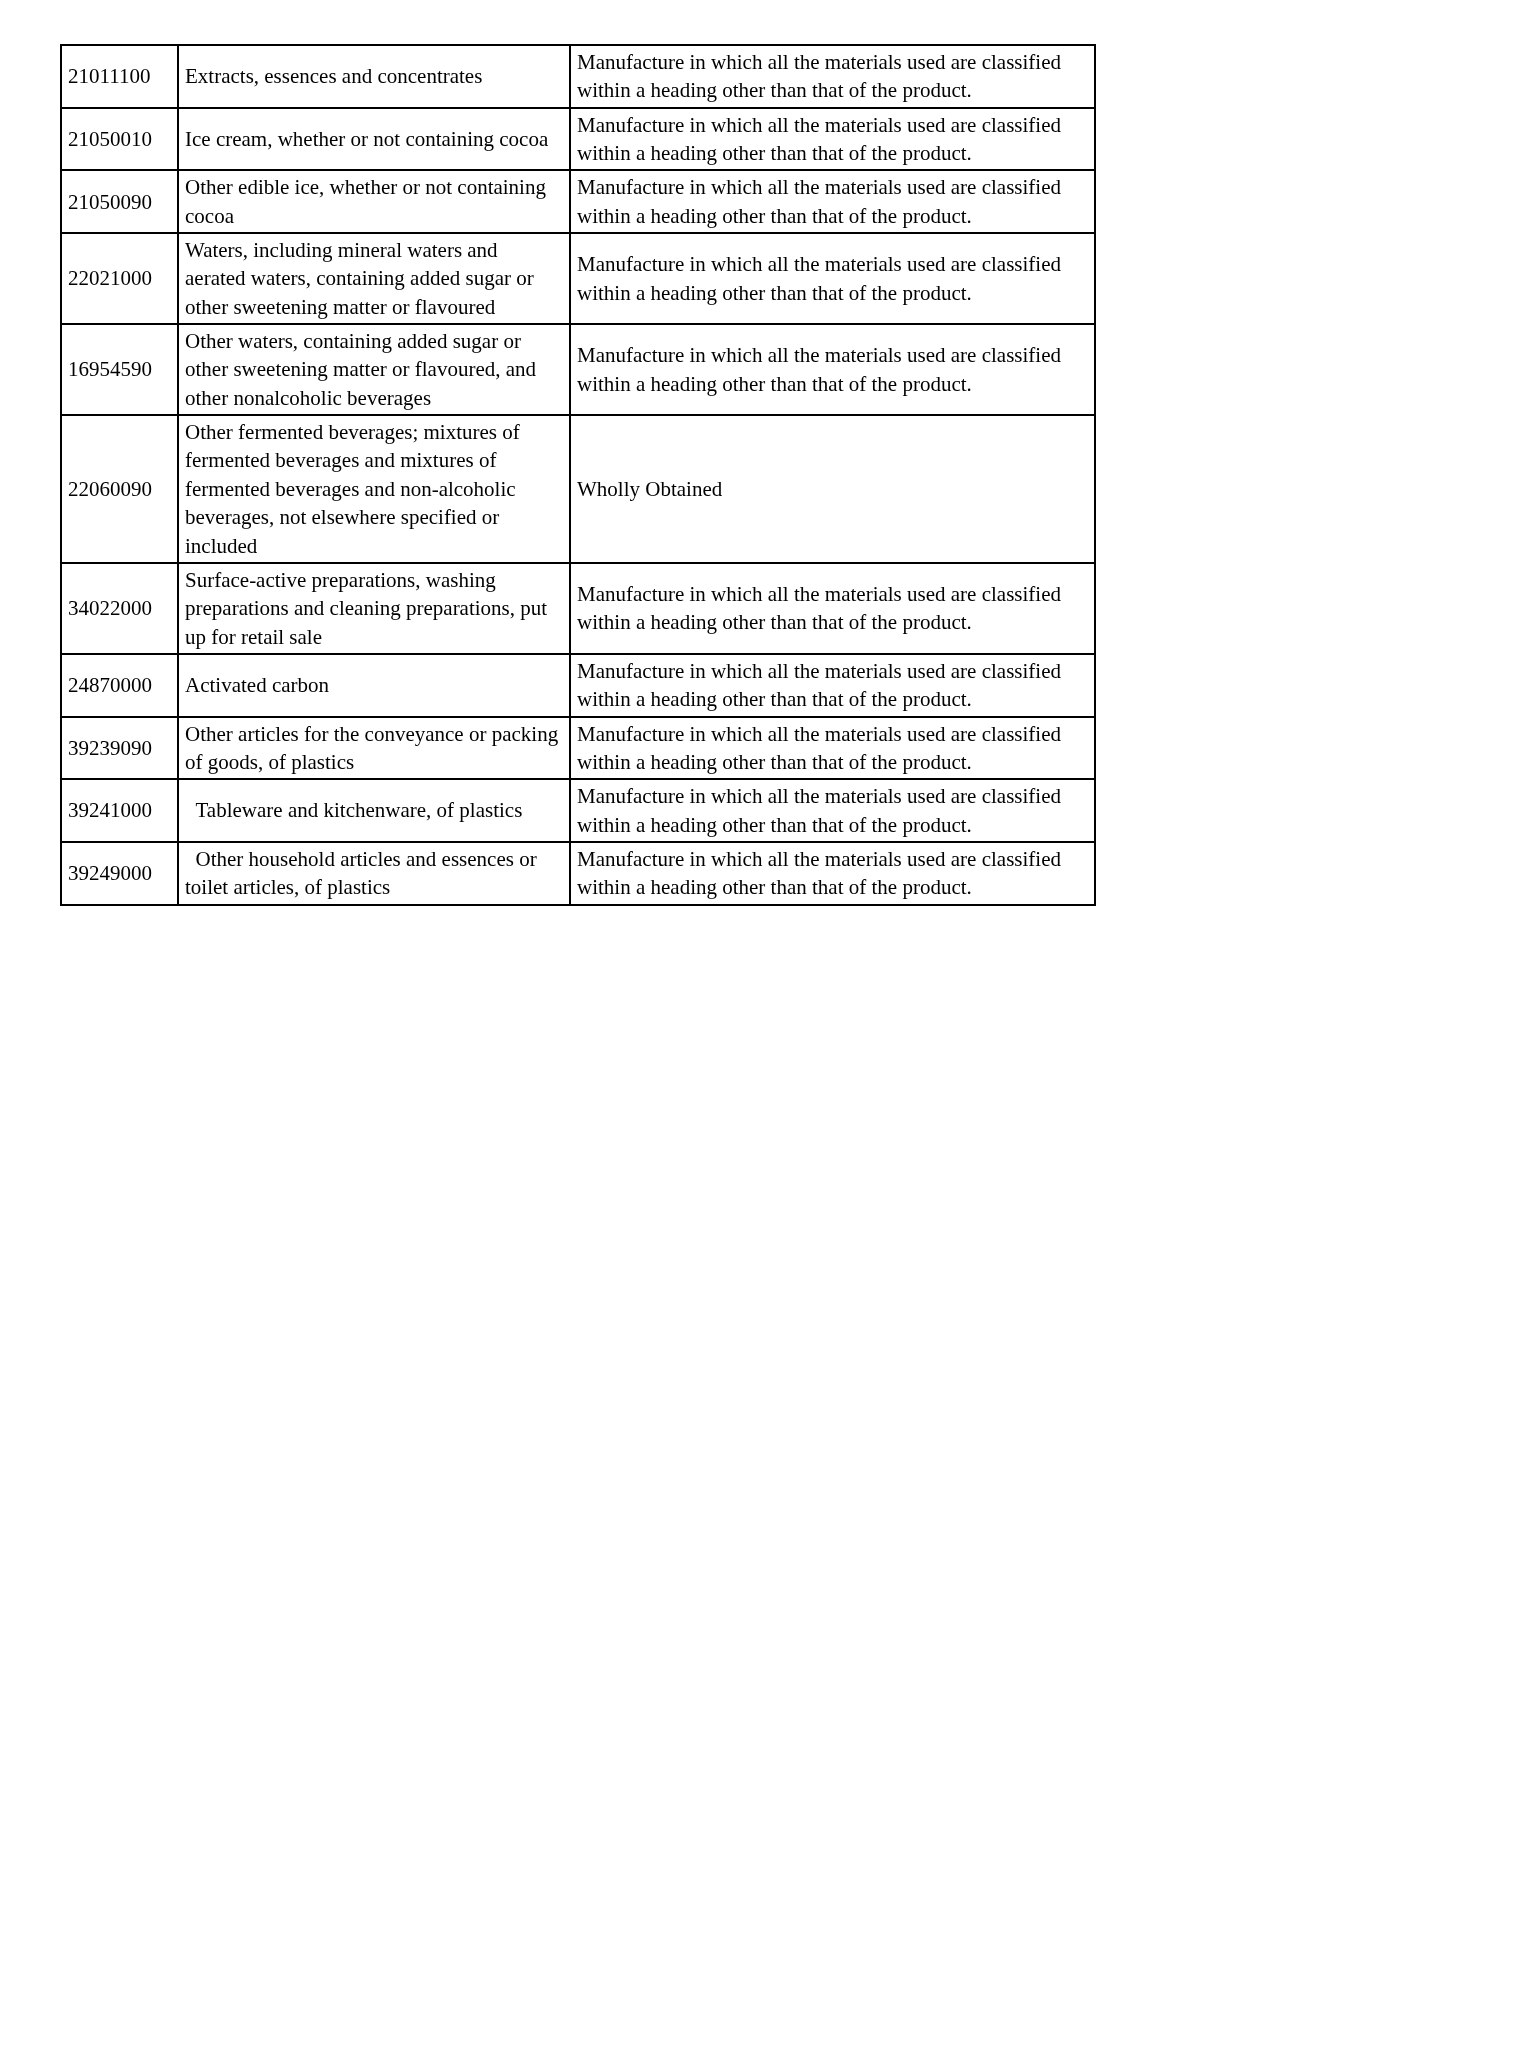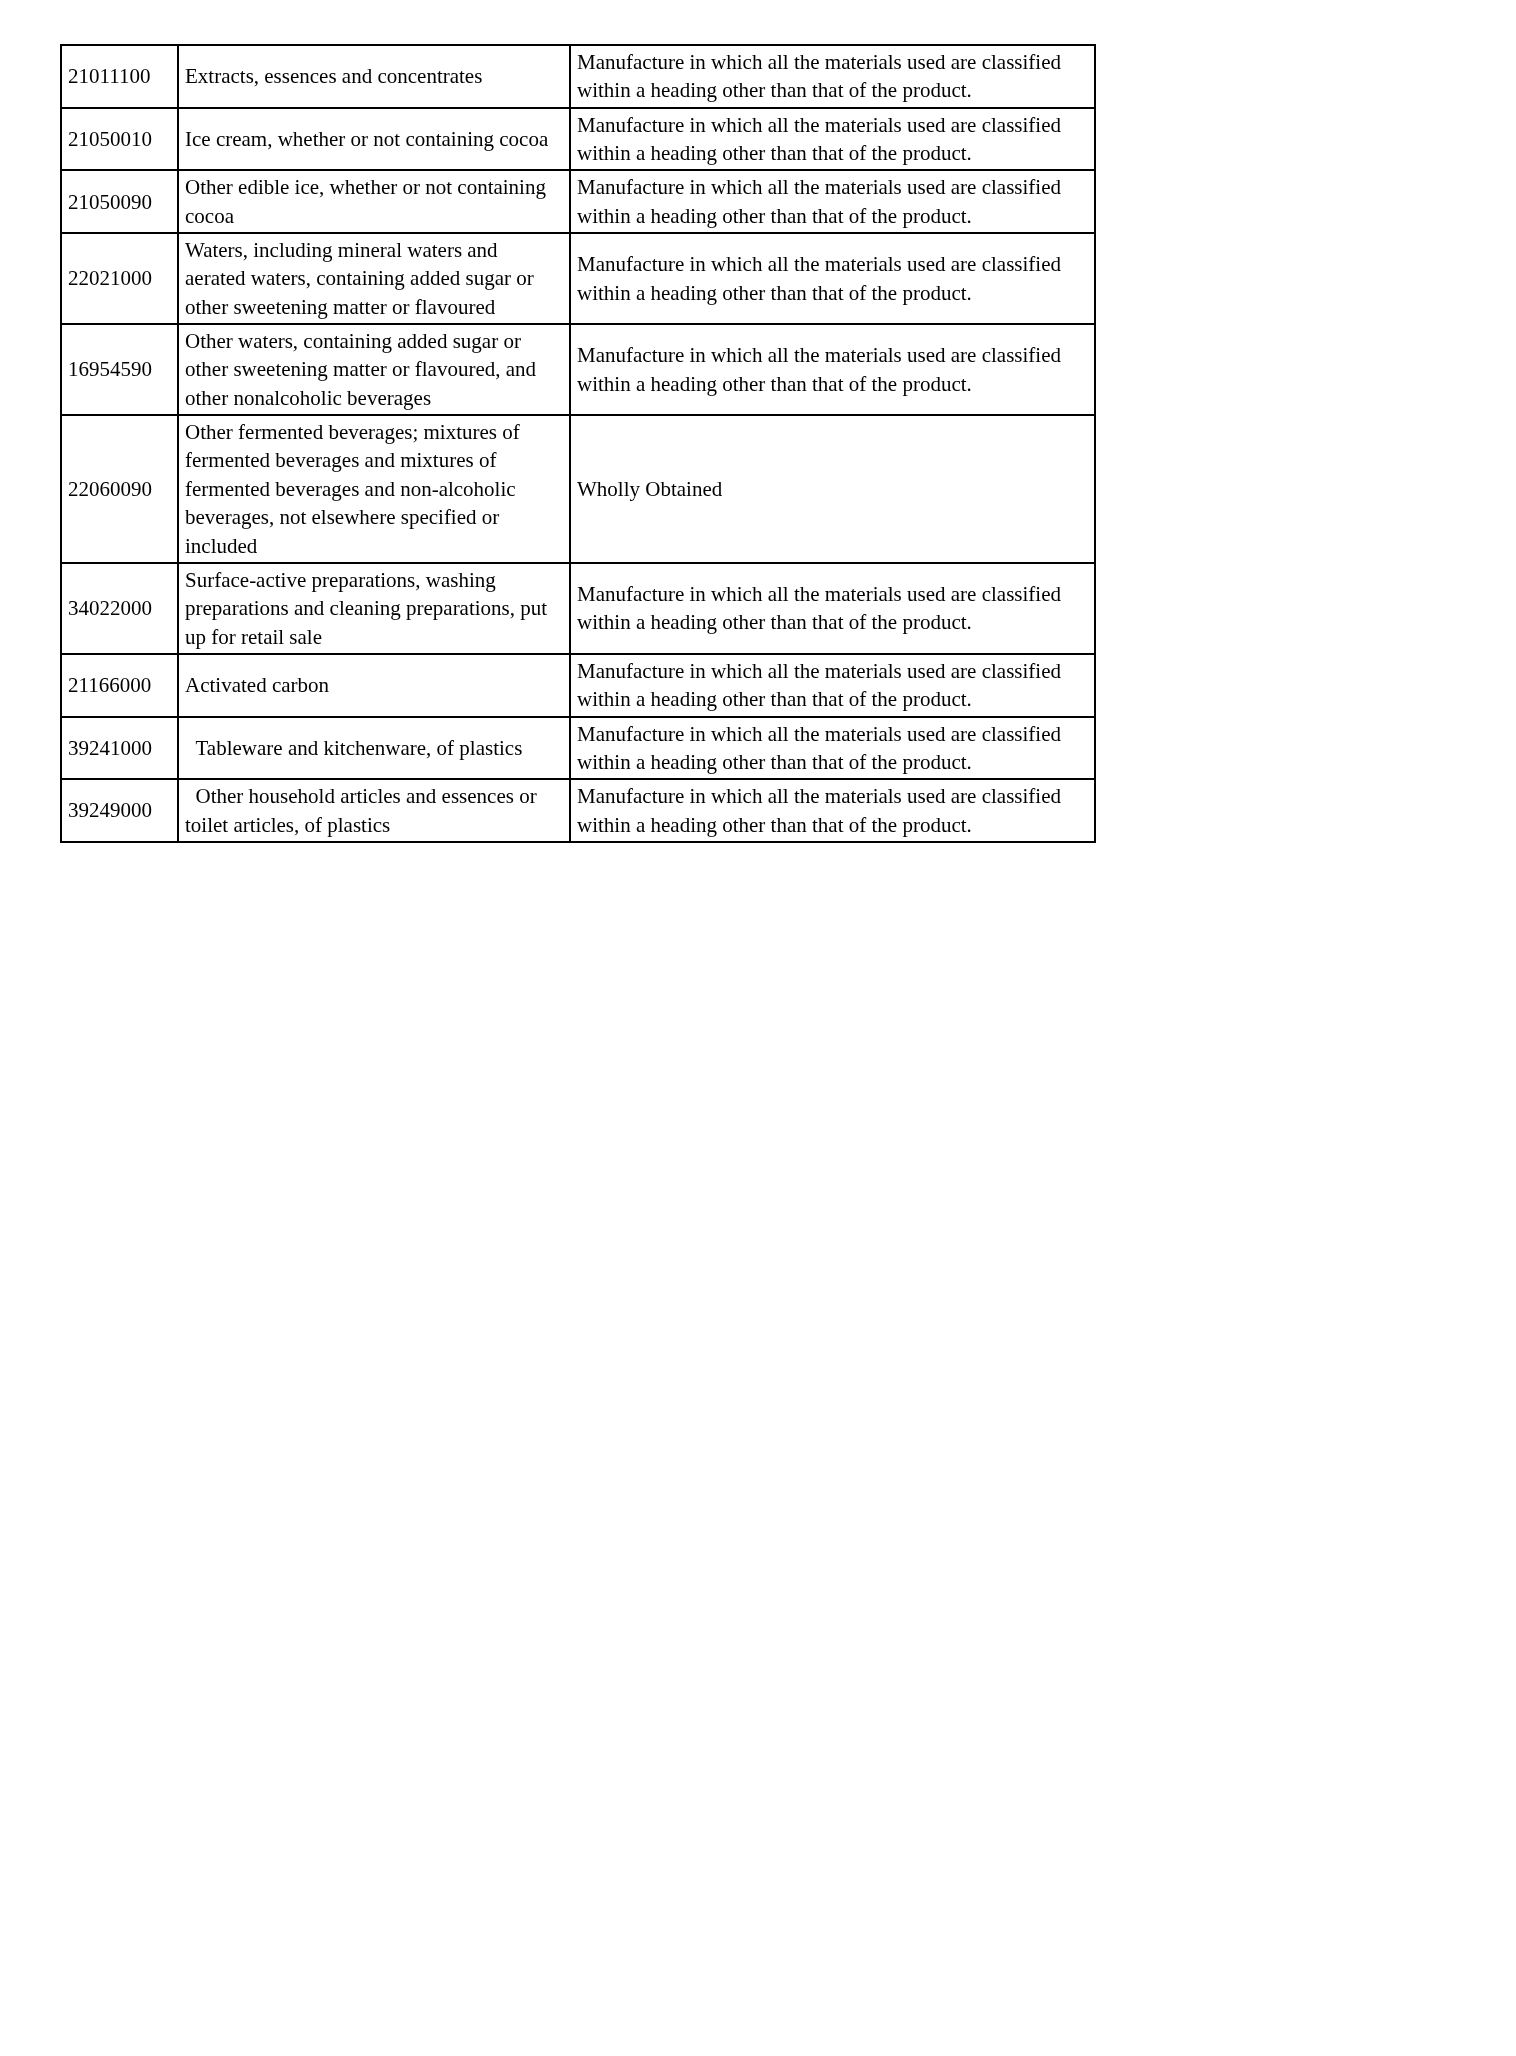--- a/index.html
+++ b/index.html
@@ -95,25 +95,30 @@
     <td class="cell-rule">Wholly Obtained</td>
   </tr>
 
   <tr>
     <td class="cell-code">34022000</td>
     <td class="cell-desc">Surface-active preparations, washing preparations and cleaning preparations, put up for retail sale</td>
     <td class="cell-rule">Manufacture in which all the materials used are classified within a heading other than that of the product.</td>
   </tr>
 
   <tr>
-    <td class="cell-code">21166000</td>
+    <td class="cell-code">24870000</td>
     <td class="cell-desc">Activated carbon</td>
     <td class="cell-rule">Manufacture in which all the materials used are classified within a heading other than that of the product.</td>
   </tr>
 
+  <tr>
+    <td class="cell-code">39239090</td>
+    <td class="cell-desc">Other articles for the conveyance or packing of goods, of plastics</td>
+    <td class="cell-rule">Manufacture in which all the materials used are classified within a heading other than that of the product.</td>
+  </tr>
 
   <tr>
     <td class="cell-code">39241000</td>
     <td class="cell-desc">  Tableware and kitchenware, of plastics</td>
     <td class="cell-rule">Manufacture in which all the materials used are classified within a heading other than that of the product.</td>
   </tr>
 
   <tr>
     <td class="cell-code">39249000</td>
     <td class="cell-desc">  Other household articles and essences or toilet articles, of plastics</td>

